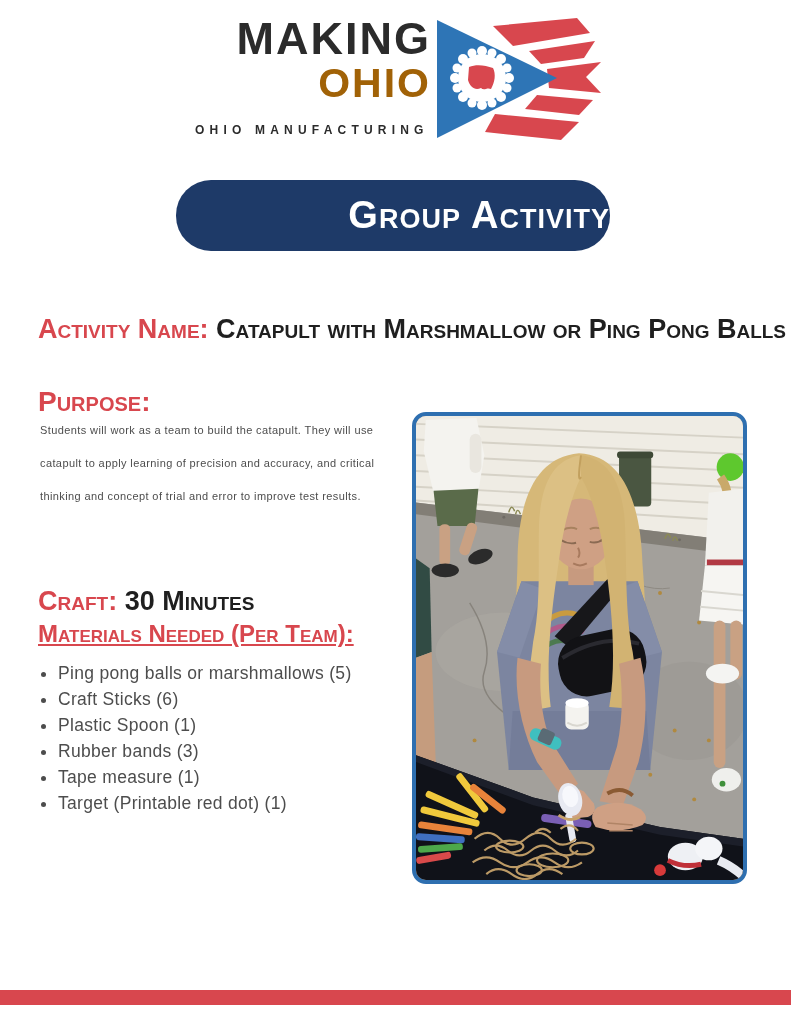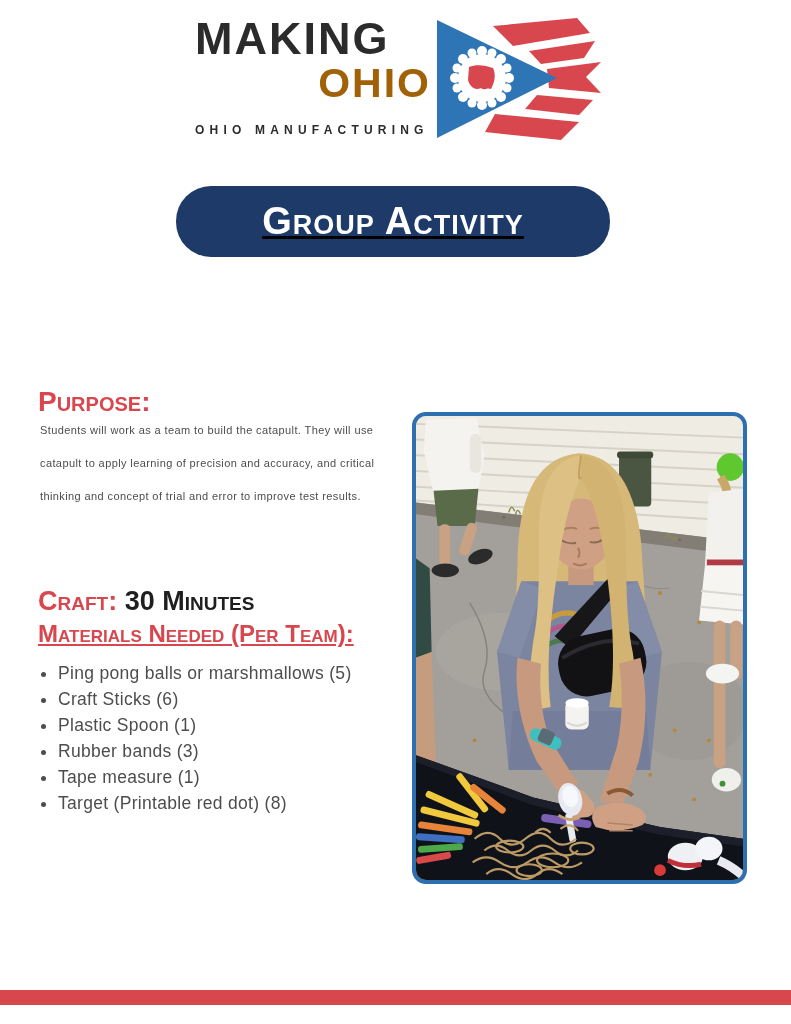--- a/index.html
+++ b/index.html
@@ -11,37 +11,37 @@
     height: 1024px;
     background: #ffffff;
     overflow: hidden;
   }
 
   
   .logo-wrap { position: absolute; left: 195px; top: 16px; width: 410px; height: 130px; }
   .logo-text { position: absolute; left: 0; top: 0; width: 236px; color: #2b2b2b; }
   .logo-line1 {
     font-size: 45px; font-weight: 700; letter-spacing: 2px; line-height: 1.0;
-    font-stretch: condensed; color: #2b2b2b; text-align: left;
+    font-stretch: condensed; color: #2b2b2b; text-align: right;
   }
   .logo-line2 {
     font-size: 41px; font-weight: 700; letter-spacing: 2px; line-height: 1.0;
     font-stretch: condensed; color: #a16207; text-align: right; margin-top: 2px;
   }
   .logo-tagline {
     margin-top: 19px; font-size: 12px; font-weight: 700; letter-spacing: 5.2px;
     color: #2b2b2b; white-space: nowrap;
   }
   .logo-flag { position: absolute; left: 242px; top: 2px; width: 164px; height: 124px; }
 
   
   .banner {
-    position: absolute; left: 176px; top: 186px; width: 434px; height: 71px;
+    position: absolute; left: 176px; top: 180px; width: 434px; height: 71px;
     background: #1e3a68; border-radius: 35px;
-    display: flex; align-items: center; justify-content: center; text-decoration: underline;
+    display: flex; align-items: center; justify-content: flex-end;
   }
   .banner-label {
     color: #ffffff; font-size: 38px; font-weight: 700;
     font-variant: small-caps; letter-spacing: 1px; font-stretch: condensed;
   }
 
   
   .sc-head { font-variant: small-caps; font-weight: 700; font-stretch: condensed; }
   .red { color: #d8474e; }
   .dark { color: #1f1f1f; }
@@ -119,37 +119,41 @@
 
         <path fill="#d8474e" d="M-13,-11 C-6,-14 3,-13 11,-10 C14,-4 13,4 9,11 C5,9 2,13 -1,10 C-7,13 -12,9 -14,2 Z"></path>
       </g>
     </svg>
   </div>
 
   <div class="banner">
     <span class="banner-label">Group Activity</span>
   </div>
 
+  <div class="activity-line sc-head">
+    <span class="red">Activity Name:</span>
+    <span class="dark">Catapult with Marshmallow or Ping Pong Balls</span>
+  </div>
 
   <div class="purpose-head sc-head red">Purpose:</div>
   <p class="purpose-body">Students will work as a team to build the catapult. They will use catapult to apply learning of precision and accuracy, and critical thinking and concept of trial and error to improve test results.</p>
 
   <div class="time-line sc-head">
     <span class="red">Craft:</span>
     <span class="dark">30 Minutes</span>
   </div>
 
   <div class="materials-head sc-head red">Materials Needed (Per Team):</div>
   <ul class="materials-list">
     <li>Ping pong balls or marshmallows (5)</li>
     <li>Craft Sticks (6)</li>
     <li>Plastic Spoon (1)</li>
     <li>Rubber bands (3)</li>
     <li>Tape measure (1)</li>
-    <li>Target (Printable red dot) (8)</li>
+    <li>Target (Printable red dot) (1)</li>
   </ul>
 
   <div class="photo-frame">
     <svg viewBox="0 0 335 472" preserveAspectRatio="none" aria-hidden="true">
 
       <rect x="0" y="0" width="335" height="472" fill="#a3a09b"></rect>
       <ellipse cx="90" cy="240" rx="70" ry="40" fill="#aba8a2" opacity="0.6"></ellipse>
       <ellipse cx="280" cy="300" rx="60" ry="50" fill="#9b9892" opacity="0.6"></ellipse>
       <path d="M55,190 Q80,230 70,260 T120,320" stroke="#87837c" stroke-width="1.5" fill="none"></path>
       <path d="M190,150 Q230,180 260,175" stroke="#8d8982" stroke-width="1" fill="none"></path>

